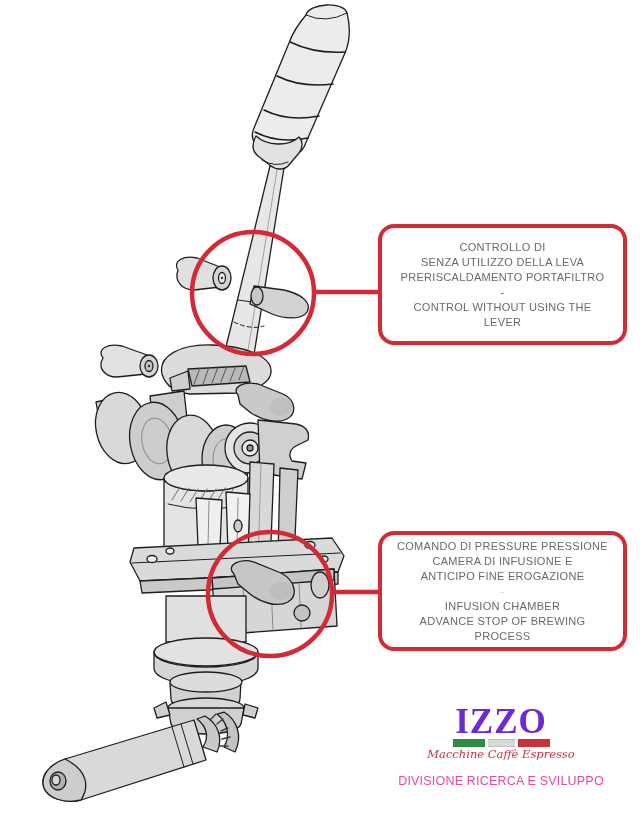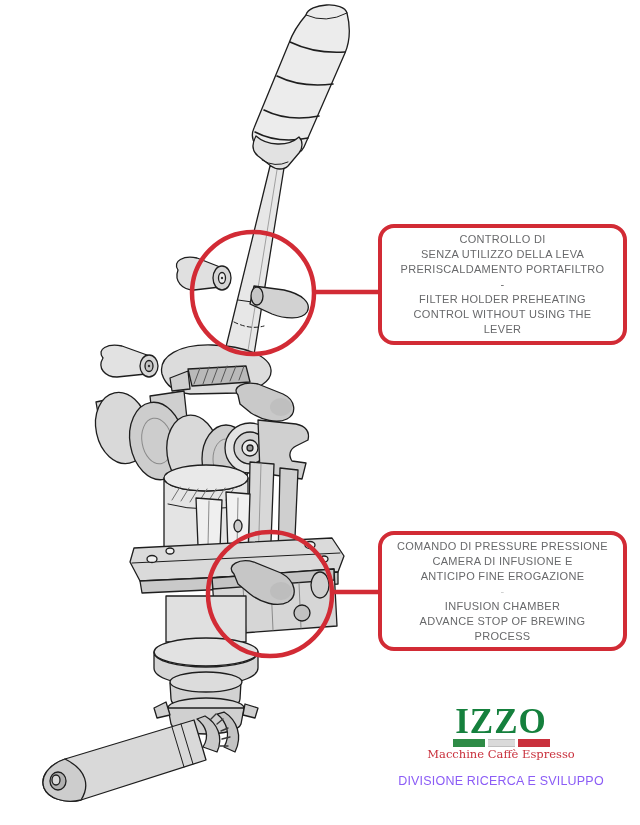--- a/index.html
+++ b/index.html
@@ -19,32 +19,32 @@
     font-size:11px;line-height:15px;letter-spacing:0.3px;
     padding:4px 12px;
   }
   #callout-top{left:378px;top:224px;width:249px;height:121px;}
   #callout-bottom{left:378px;top:531px;width:249px;height:120px;}
   .dash-faint{opacity:0.35;}
 
   #logo{position:absolute;left:375px;top:706px;width:252px;text-align:center;}
   #logo .brand{
     font-family:"Liberation Serif",serif;font-weight:bold;
-    font-size:35px;line-height:32px;color:#15803d;letter-spacing:1px;
+    font-size:35px;line-height:32px;color:#6d28d9;letter-spacing:1px;
   }
   #logo .flag{width:97px;height:8px;margin:1px auto 0 auto;display:flex;}
   #logo .flag .seg{height:100%;}
   #logo .flag .seg-green{width:32px;background:#2e8b46;margin-right:3px;}
   #logo .flag .seg-white{width:27px;background:#dadada;margin-right:3px;border-top:1px solid #bfbfbf;border-bottom:1px solid #bfbfbf;box-sizing:border-box;}
   #logo .flag .seg-red{width:32px;background:#c9303c;}
   #logo .tagline{
-    font-family:"DejaVu Serif",serif;
+    font-family:"DejaVu Serif",serif;font-style:italic;
     font-size:11.5px;line-height:13px;color:#c9303c;margin-top:1px;
   }
-  #logo .division{margin-top:13px;font-size:12.5px;line-height:15.5px;color:#8b5cf6;letter-spacing:0.2px;}
+  #logo .division{margin-top:13px;font-size:12.5px;line-height:15.5px;color:#ec4899;letter-spacing:0.2px;}
 </style>
 </head>
 <body>
 
 <div id="page">
 
   <svg width="640" height="825" viewBox="0 0 640 825">
     <g stroke="#1e1e1e" stroke-width="1.3" stroke-linejoin="round" stroke-linecap="round">
 
       <g>
@@ -201,21 +201,20 @@
       <circle cx="270" cy="594" r="62"></circle>
       <line x1="332" y1="592" x2="380" y2="592"></line>
     </g>
   </svg>
 
   <div id="callout-top" class="callout">
     <div>CONTROLLO DI</div>
     <div>SENZA UTILIZZO DELLA LEVA</div>
     <div>PRERISCALDAMENTO PORTAFILTRO</div>
     <div>-</div>
-    <div>FILTER HOLDER PREHEATING</div>
     <div>CONTROL WITHOUT USING THE LEVER</div>
   </div>
 
   <div id="callout-bottom" class="callout">
     <div>COMANDO DI PRESSURE PRESSIONE</div>
     <div>CAMERA DI INFUSIONE E</div>
     <div>ANTICIPO FINE EROGAZIONE</div>
     <div class="dash-faint">-</div>
     <div>INFUSION CHAMBER</div>
     <div>ADVANCE STOP OF BREWING PROCESS</div>

